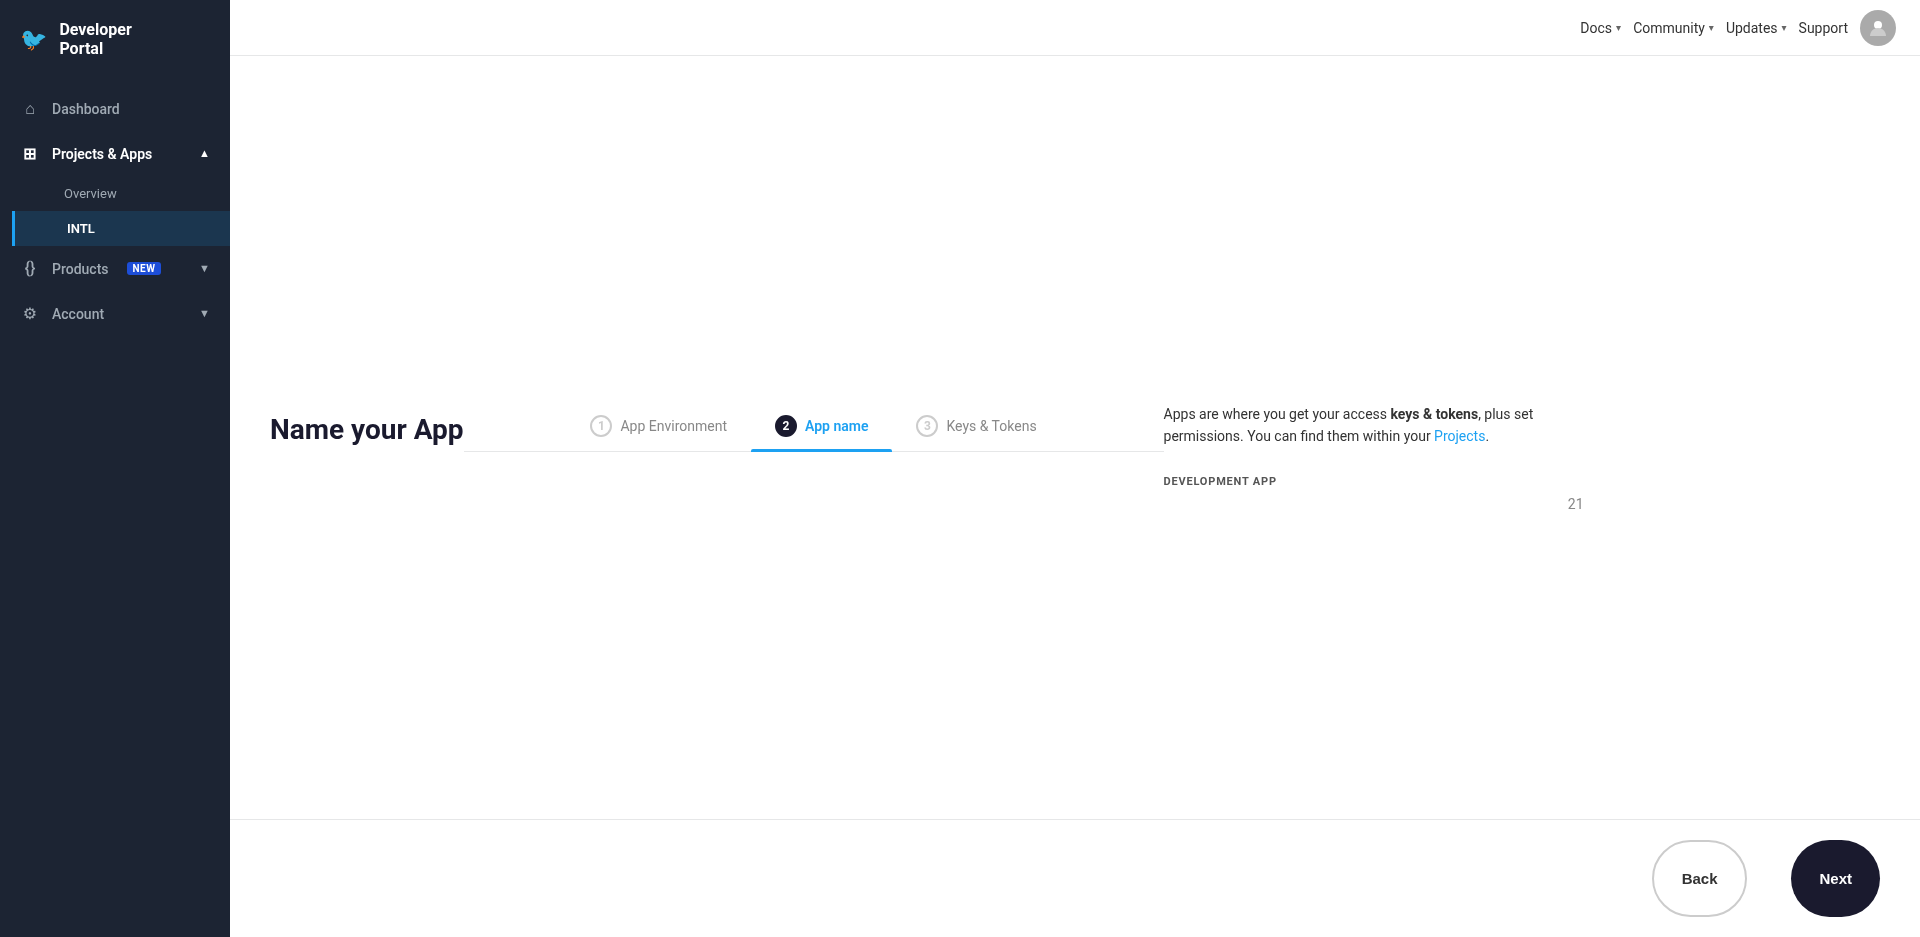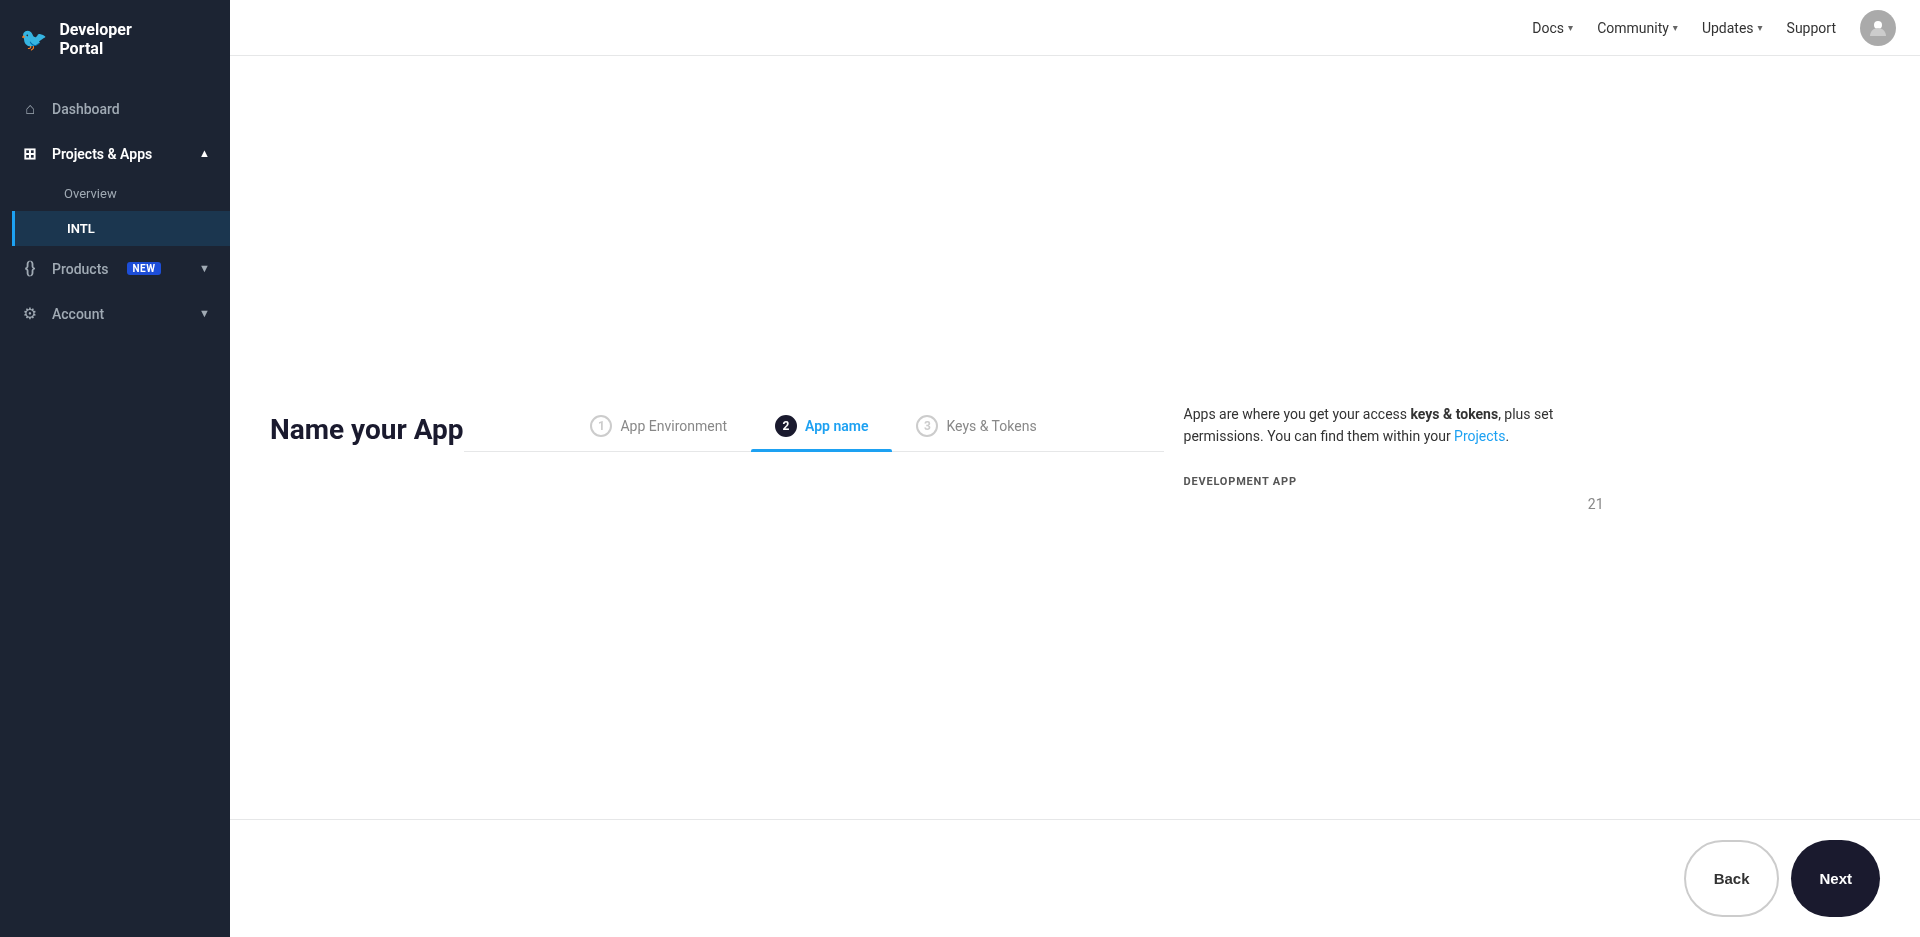--- a/index.html
+++ b/index.html
@@ -3,21 +3,21 @@
   <meta charset="utf-8">
   <style>
     * { box-sizing: border-box; margin: 0; padding: 0; }
     body { font-family: -apple-system, BlinkMacSystemFont, "Segoe UI", Roboto, sans-serif; display: flex; flex-direction: column; min-height: 100vh; background: #fff; }
 
     
     .top-nav {
       position: fixed; top: 0; left: 230px; right: 0; height: 56px;
       background: #fff; border-bottom: 1px solid #e6e7e8;
       display: flex; align-items: center; justify-content: flex-end;
-      padding: 0 24px; z-index: 100; gap: 24px;
+      padding: 0 24px; z-index: 100; gap: 12px;
     }
     .top-nav-item {
       display: flex; align-items: center; gap: 4px;
       font-size: 14px; color: #333; cursor: pointer;
       text-decoration: none;
     }
     .top-nav-chevron { font-size: 10px; color: #666; }
     .top-nav-avatar {
       width: 36px; height: 36px; border-radius: 50%;
       background: #aaa; display: flex; align-items: center; justify-content: center;
@@ -100,21 +100,21 @@
       width: 22px; height: 22px; border-radius: 50%;
       border: 2px solid #ccc; display: flex; align-items: center; justify-content: center;
       font-size: 12px; font-weight: 700; color: #ccc; flex-shrink: 0;
     }
     .step.active .step-num {
       background: #1a1a2e; border-color: #1a1a2e; color: #fff;
     }
 
     
     .form-area {
-      width: 100%; max-width: 420px; margin-top: 20px; margin-left: 20px;
+      width: 100%; max-width: 420px; margin-top: 20px;
     }
     .info-text {
       font-size: 14px; color: #333; line-height: 1.6; margin-bottom: 28px;
     }
     .info-text strong { font-weight: 700; }
     .info-text a { color: #1da1f2; text-decoration: none; }
 
     .field-label {
       font-size: 11px; font-weight: 700; color: #555;
       letter-spacing: 0.8px; text-transform: uppercase; margin-bottom: 8px;
@@ -137,21 +137,21 @@
       width: 100%;
     }
     .btn {
       padding: 28px 28px; border-radius: 999px; font-size: 15px;
       font-weight: 600; cursor: pointer; border: none; transition: opacity 0.15s;
     }
     .btn-back {
       background: #fff; color: #333; border: 2px solid #ccc;
     }
     .btn-next {
-      background: #1a1a2e; color: #fff;
+      background: #1a1a2e; color: #fff; margin-left: 32px;
     }
   </style>
 </head>
 <body>
 
 <div class="sidebar">
   <div class="sidebar-logo">
     <span class="sidebar-logo-icon">🐦</span>
     <span class="sidebar-logo-text">Developer<br>Portal</span>
   </div>

